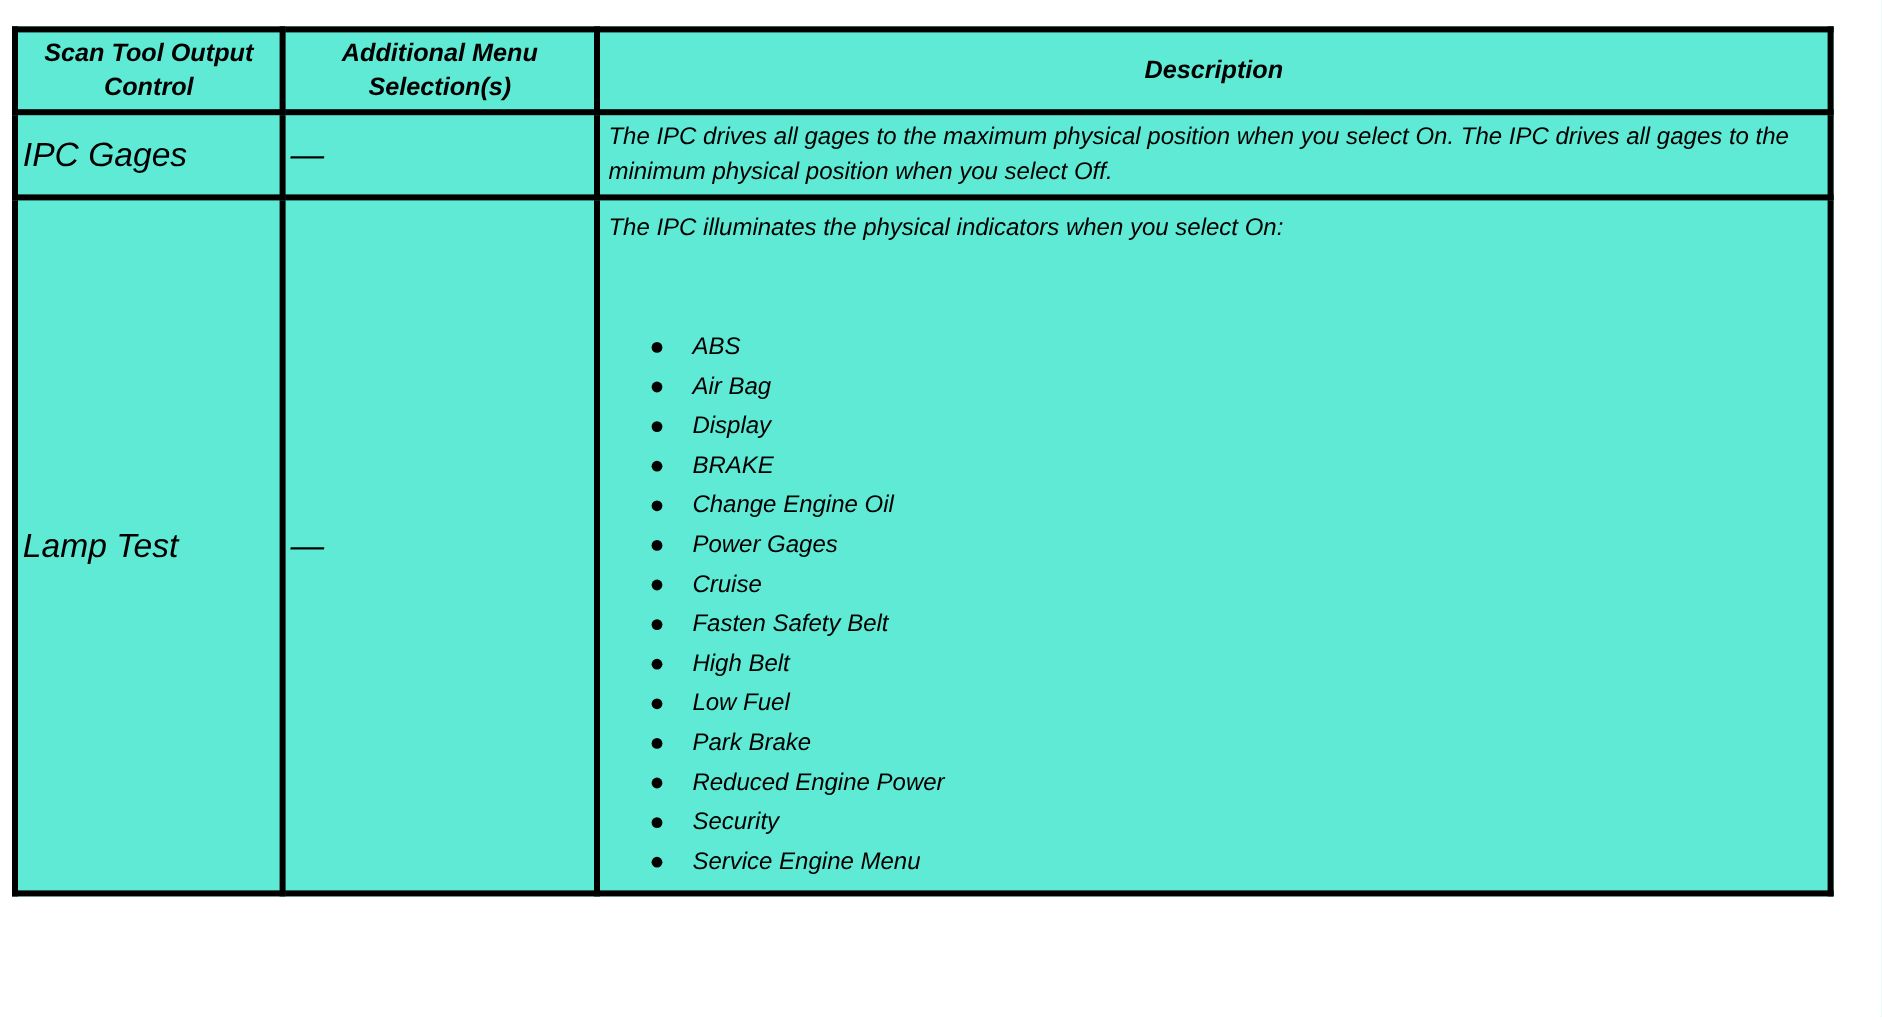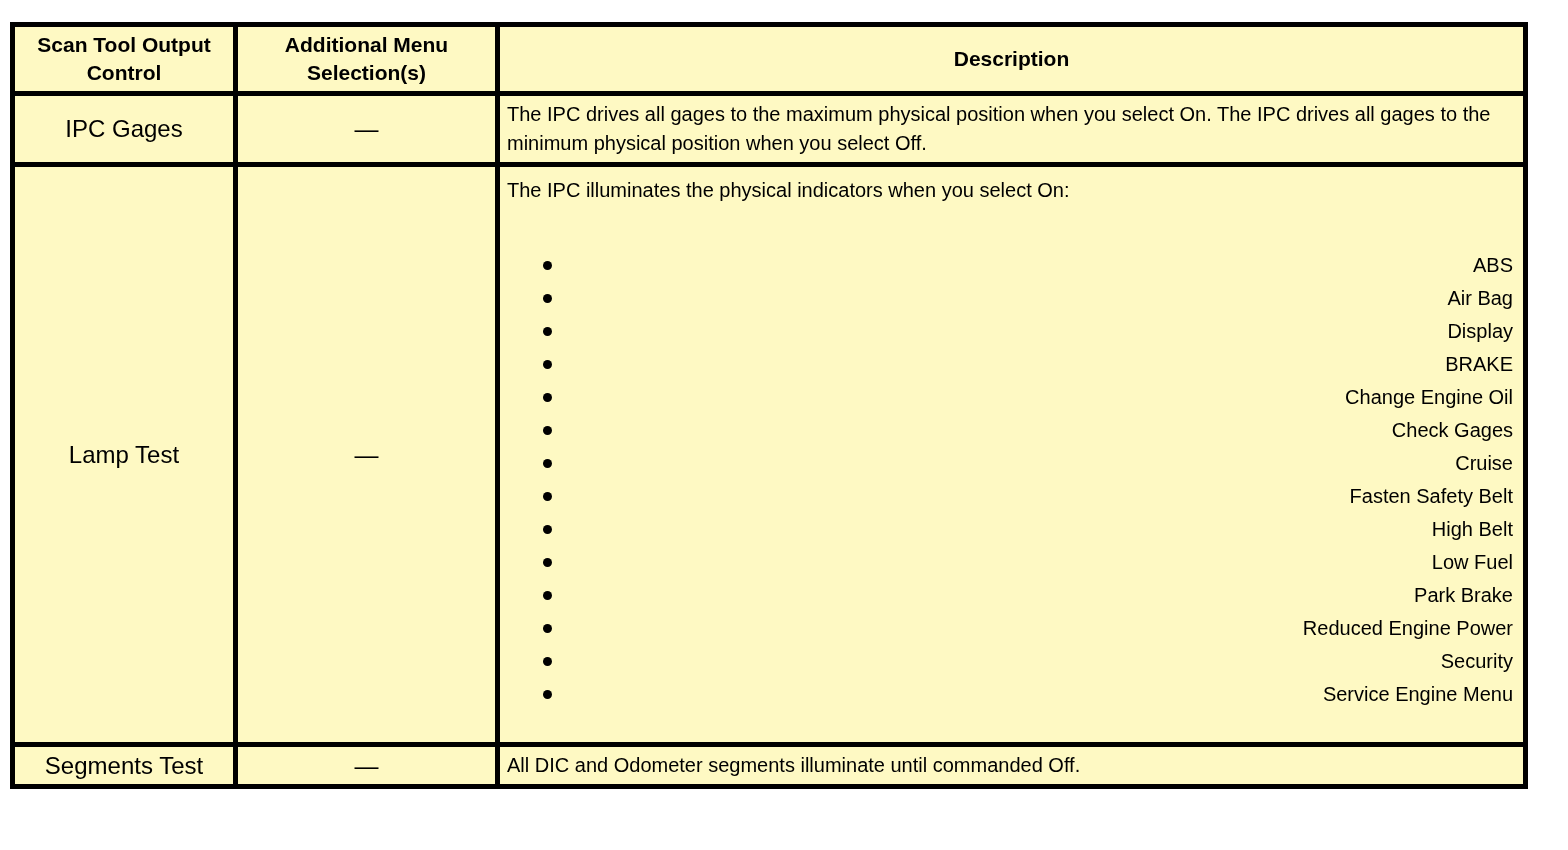--- a/index.html
+++ b/index.html
@@ -13,62 +13,62 @@
     color: #000000;
     position: relative;
   }
   table.sto {
     position: absolute;
     left: 10px;
     top: 22px;
     border-collapse: collapse;
     table-layout: fixed;
     width: 1513px;
-    background: #fef9c3;
+    background: #5eead4;
+    font-style: italic;
   }
   table.sto th, table.sto td {
     border: 5px solid #000000;
     overflow: hidden;
   }
   table.sto th {
     font-size: 21px;
     font-weight: bold;
     text-align: center;
     vertical-align: middle;
     line-height: 28px;
     padding: 4px 6px;
     height: 66px;
   }
   td.cell-center {
-    text-align: center;
+    text-align: left;
     vertical-align: middle;
-    font-size: 24px;
+    font-size: 28px;
     padding: 2px 4px;
   }
   td.cell-desc {
     text-align: left;
     vertical-align: middle;
     font-size: 20px;
     line-height: 29px;
     padding: 4px 10px 4px 7px;
   }
   td.cell-desc.top-align {
     vertical-align: top;
     padding-top: 9px;
   }
   td.cell-desc p { margin: 0; }
   tr.row-ipc td { height: 63px; }
   tr.row-lamp td { height: 580px; }
   tr.row-prndl td { height: 37px; }
   tr.row-segments td { height: 36px; }
   ul.indicator-list {
     list-style: none;
-    margin: 44px 0 0 36px;
+    margin: 68px 0 0 36px;
     padding: 0;
-    text-align: right;
   }
   ul.indicator-list li {
     position: relative;
     padding-left: 34px;
     line-height: 33px;
     height: 33px;
     font-size: 20px;
   }
   ul.indicator-list li::before {
     content: "";
@@ -107,31 +107,26 @@
       <td class="cell-center">Lamp Test</td>
       <td class="cell-center">—</td>
       <td class="cell-desc top-align">
         <p>The IPC illuminates the physical indicators when you select On:</p>
         <ul class="indicator-list">
             <li>ABS</li>
             <li>Air Bag</li>
             <li>Display</li>
             <li>BRAKE</li>
             <li>Change Engine Oil</li>
-            <li>Check Gages</li>
+            <li>Power Gages</li>
             <li>Cruise</li>
             <li>Fasten Safety Belt</li>
             <li>High Belt</li>
             <li>Low Fuel</li>
             <li>Park Brake</li>
             <li>Reduced Engine Power</li>
             <li>Security</li>
             <li>Service Engine Menu</li>
           </ul>
       </td>
     </tr>
-    <tr class="row-segments">
-      <td class="cell-center">Segments Test</td>
-      <td class="cell-center">—</td>
-      <td class="cell-desc">All DIC and Odometer segments illuminate until commanded Off.</td>
-    </tr>
   </tbody>
 </table>
 
 </body></html>

